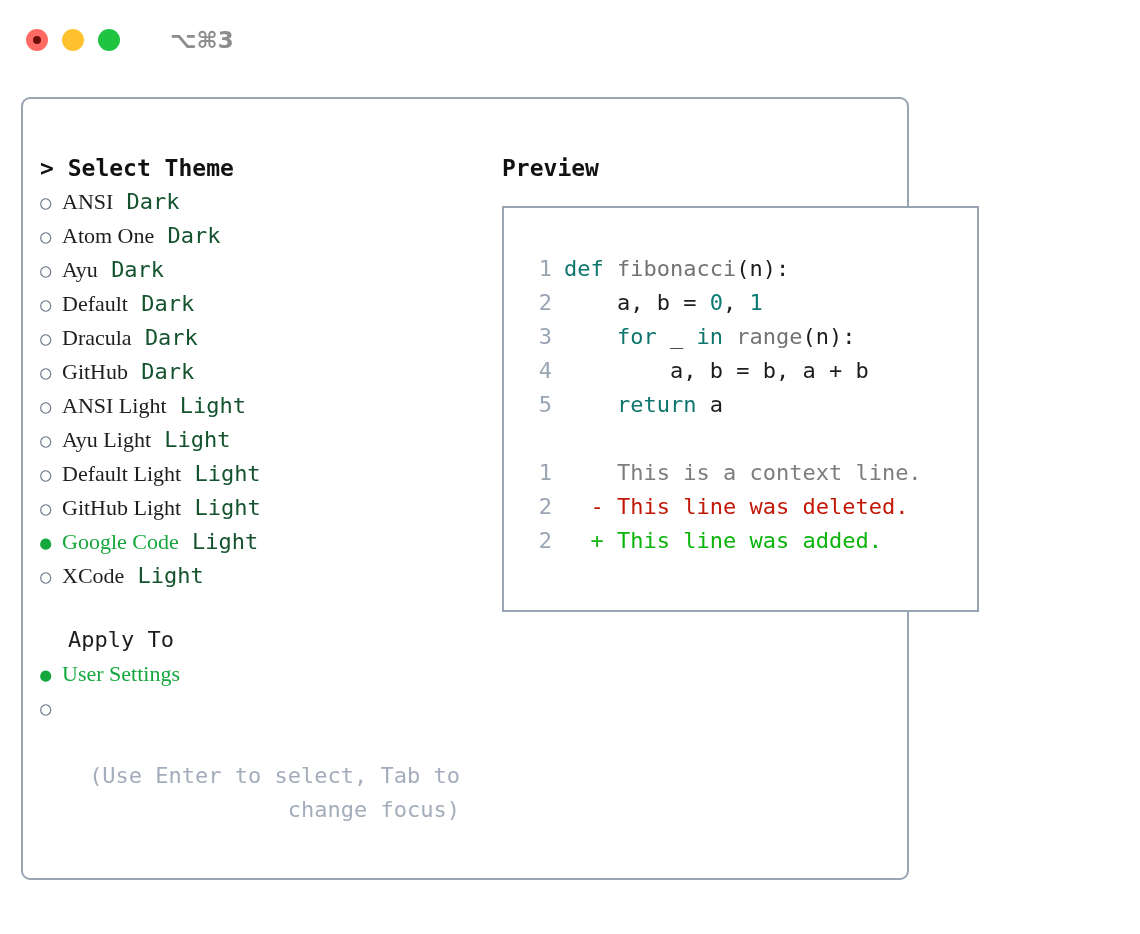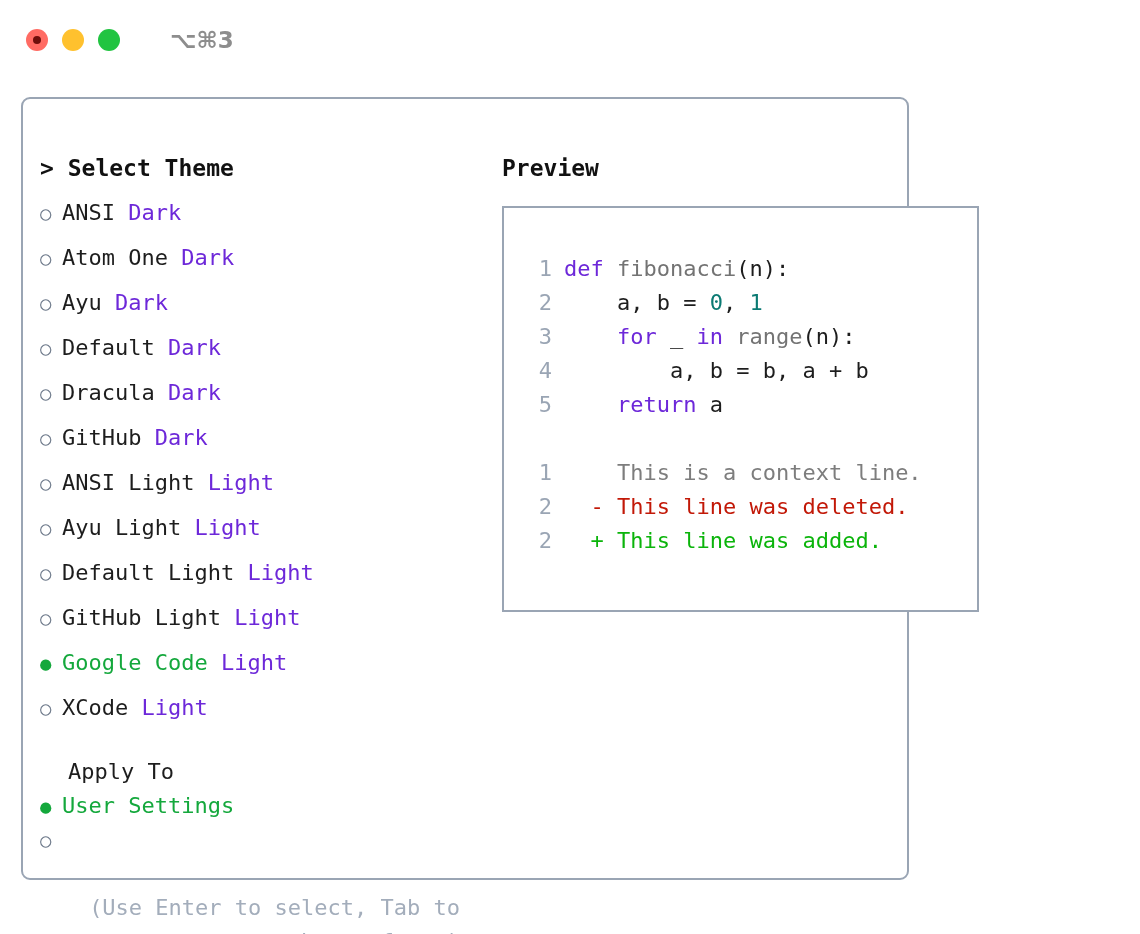--- a/index.html
+++ b/index.html
@@ -111,23 +111,23 @@
   }
   .bullet {
     width: 22px;
     display: inline-block;
     flex: 0 0 22px;
     font-size: 19px;
     color: #6f7b8c;
     line-height: 34px;
   }
   .bullet.on { color: #14a83c; }
-  .opt-name { color: #1d1d1d; }
+  .opt-name { color: #1d1d1d; font-family: Liberation Serif, serif; }
   .opt-row.selected .opt-name { color: #14a83c; }
-  .opt-tag  { color: #6d28d9; margin-top: 11px; }
+  .opt-tag  { color: #14532d; }
 
   .apply-head {
     margin-top: 30px;
     margin-left: 28px;
     font-size: 22px;
     color: #1d1d1d;
     line-height: 34px;
     white-space: pre;
   }
 
@@ -174,21 +174,21 @@
   .gutter {
     width: 34px;
     flex: 0 0 34px;
     text-align: right;
     color: #9aa5b4;
     padding-right: 12px;
   }
   .code-text { color: #1d1d1d; }
   .spacer-line { height: 34px; }
 
-  .tok-kw   { color: #6d28d9; }
+  .tok-kw   { color: #0f766e; }
   .tok-fn   { color: #737373; text-align: center; }
   .tok-num  { color: #0b7a73; }
   .tok-pl   { color: #1d1d1d; }
 
   .diff-ctx { color: #7d7d7d; }
   .diff-del { color: #c21807; }
   .diff-add { color: #0bb40b; }
 </style>
 </head>
 <body>

